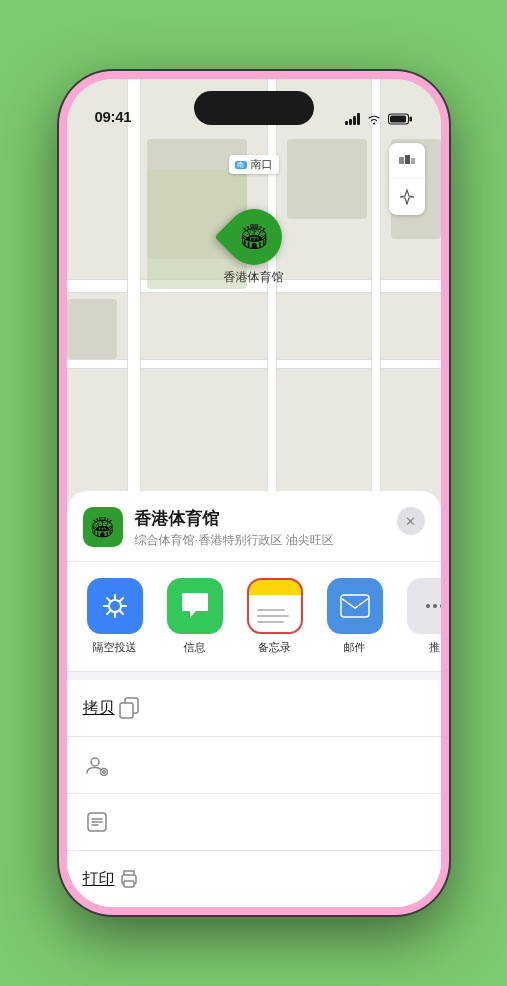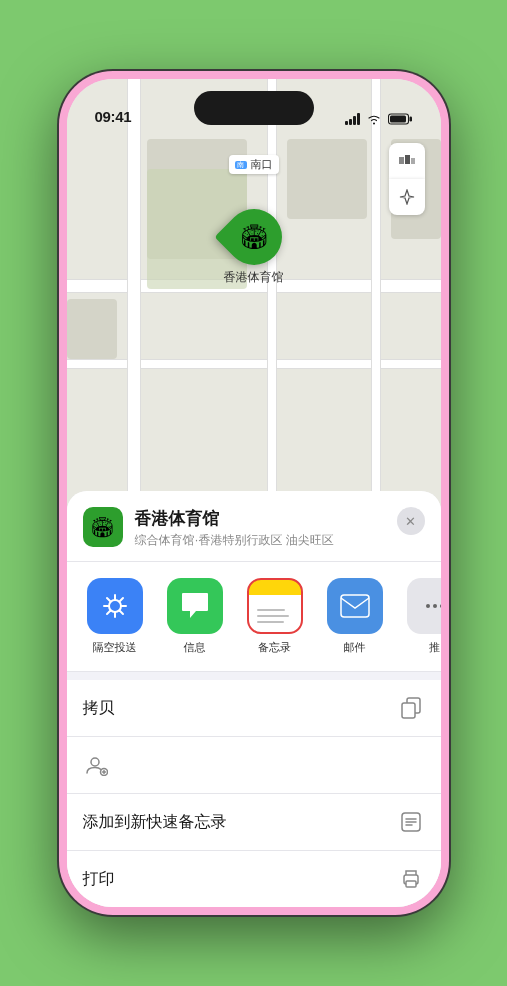--- a/index.html
+++ b/index.html
@@ -334,24 +334,24 @@
 
     
     .action-list {
       background: white;
       margin-top: 8px;
     }
 
     .action-item {
       display: flex;
       align-items: center;
-      justify-content: space-between;
       padding: 14px 16px;
       border-bottom: 0.5px solid #e5e5ea;
       cursor: pointer;
+      text-decoration: underline;
     }
 
     .action-item:last-child {
       border-bottom: none;
     }
 
     .action-label {
       font-size: 16px;
       color: #1a1a1a;
     }
@@ -557,21 +557,20 @@
             <svg width="22" height="22" viewBox="0 0 22 22">
               <circle cx="9" cy="8" r="4" fill="none" stroke="#888" stroke-width="1.5"></circle>
               <path d="M1 19 Q1 13.5 9 13.5 Q13 13.5 15 15.5" fill="none" stroke="#888" stroke-width="1.5" stroke-linecap="round"></path>
               <circle cx="18" cy="18" r="3.5" fill="none" stroke="#888" stroke-width="1.5"></circle>
               <path d="M16.5 18 L19.5 18 M18 16.5 L18 19.5" stroke="#888" stroke-width="1.5" stroke-linecap="round"></path>
             </svg>
           </div>
         </div>
 
         <div class="action-item">
-          <span class="action-label">添加到新快速备忘录</span>
           <div class="action-icon-right">
             <svg width="22" height="22" viewBox="0 0 22 22">
               <rect x="2" y="2" width="18" height="18" rx="3" fill="none" stroke="#888" stroke-width="1.5"></rect>
               <path d="M6 8 L16 8 M6 11 L16 11 M6 14 L12 14" stroke="#888" stroke-width="1.5" stroke-linecap="round"></path>
             </svg>
           </div>
         </div>
 
         <div class="action-item" style="border-bottom:none;">
           <span class="action-label">打印</span>

